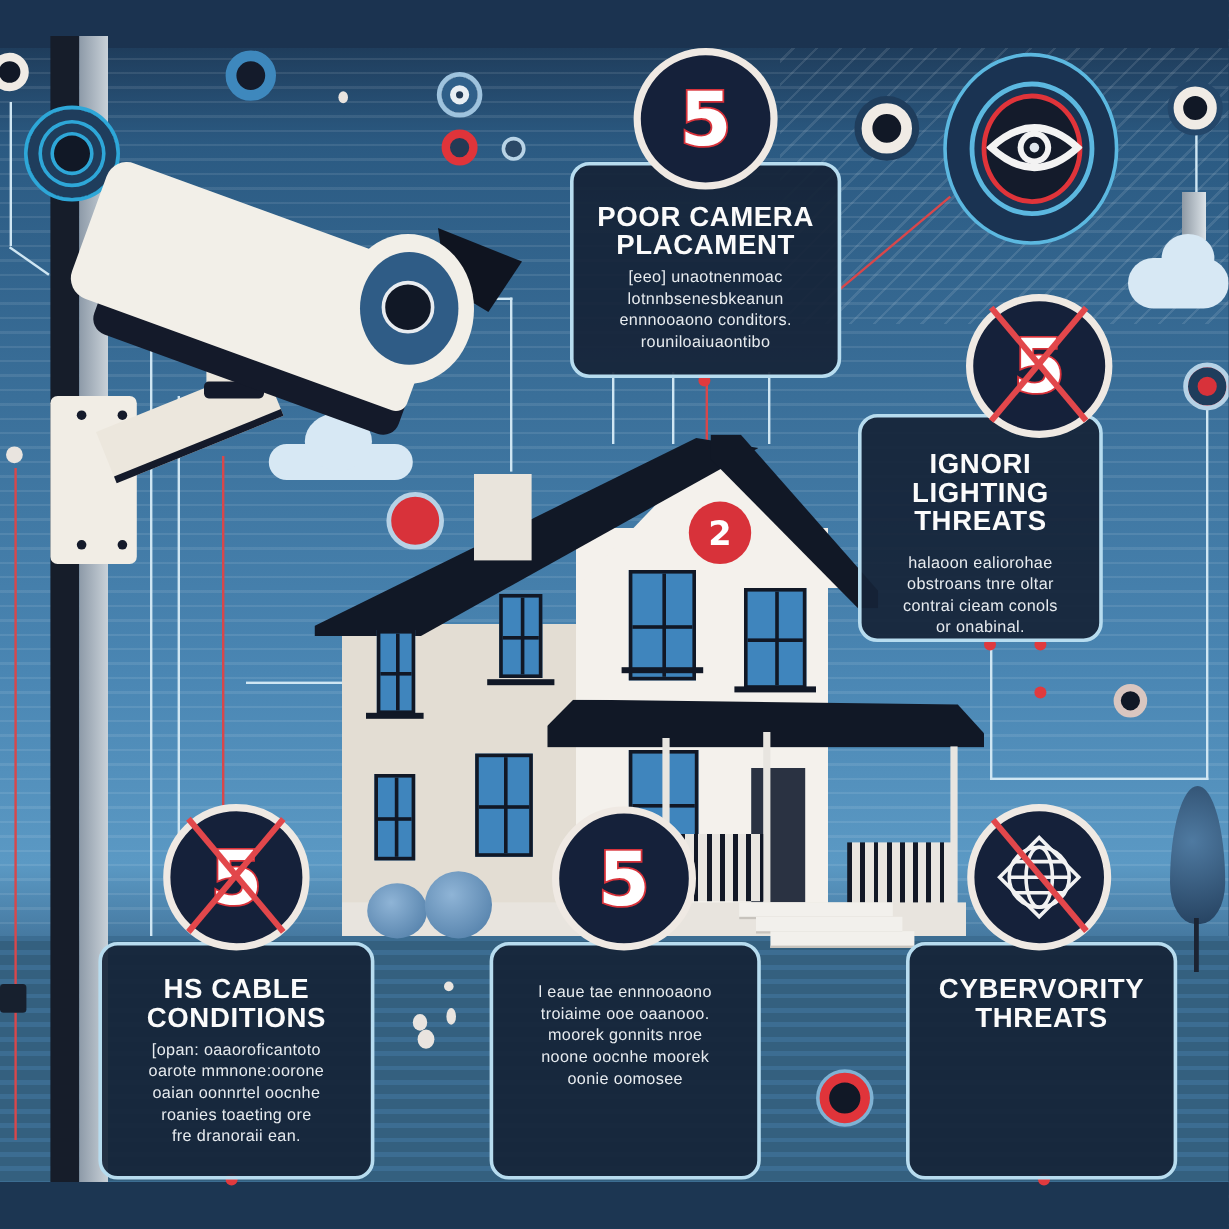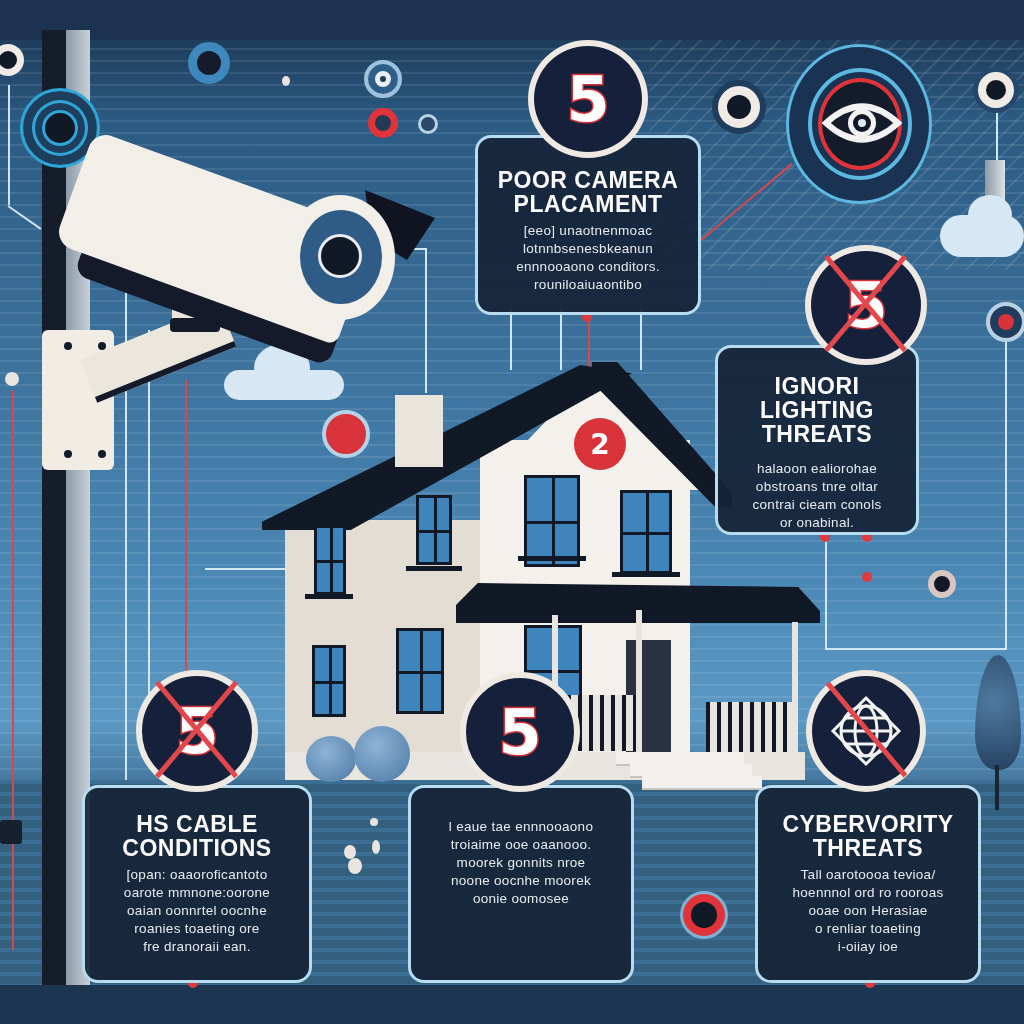--- a/index.html
+++ b/index.html
@@ -274,27 +274,20 @@
   </div>
   <div class="badge" style="left:460px;top:672px;width:120px;height:120px;">
     <span class="badge-num" style="font-size:62px;">5</span>
   </div>
 
   <div class="card" style="left:755px;top:785px;width:226px;height:198px;padding-top:24px;">
     <div class="card-title">
       <div>CYBERVORITY</div>
       <div>THREATS</div>
     </div>
-    <div class="card-body">
-      <div>Tall oarotoooa tevioa/</div>
-      <div>hoennnol ord ro rooroas</div>
-      <div>ooae oon Herasiae</div>
-      <div>o renliar toaeting</div>
-      <div>i-oiiay ioe</div>
-    </div>
   </div>
   <div class="badge" style="left:806px;top:670px;width:120px;height:122px;overflow:visible;">
     <svg width="74" height="74" viewBox="0 0 74 74">
       <polygon points="37,4 70,37 37,70 4,37" fill="none" stroke="#f2f2f2" stroke-width="3"></polygon>
       <circle cx="37" cy="37" r="25" fill="none" stroke="#f2f2f2" stroke-width="3"></circle>
       <ellipse cx="37" cy="37" rx="11" ry="25" fill="none" stroke="#f2f2f2" stroke-width="3"></ellipse>
       <line x1="12" y1="37" x2="62" y2="37" stroke="#f2f2f2" stroke-width="3"></line>
       <line x1="16" y1="24" x2="58" y2="24" stroke="#f2f2f2" stroke-width="3"></line>
       <line x1="16" y1="50" x2="58" y2="50" stroke="#f2f2f2" stroke-width="3"></line>
     </svg>

